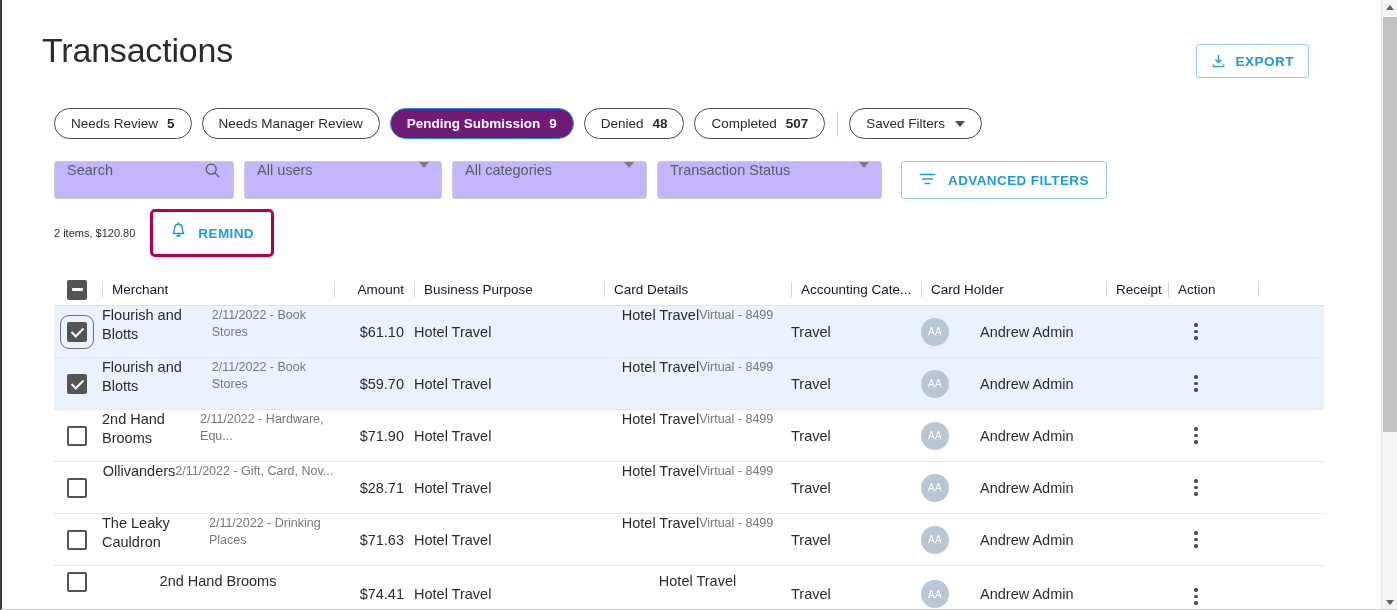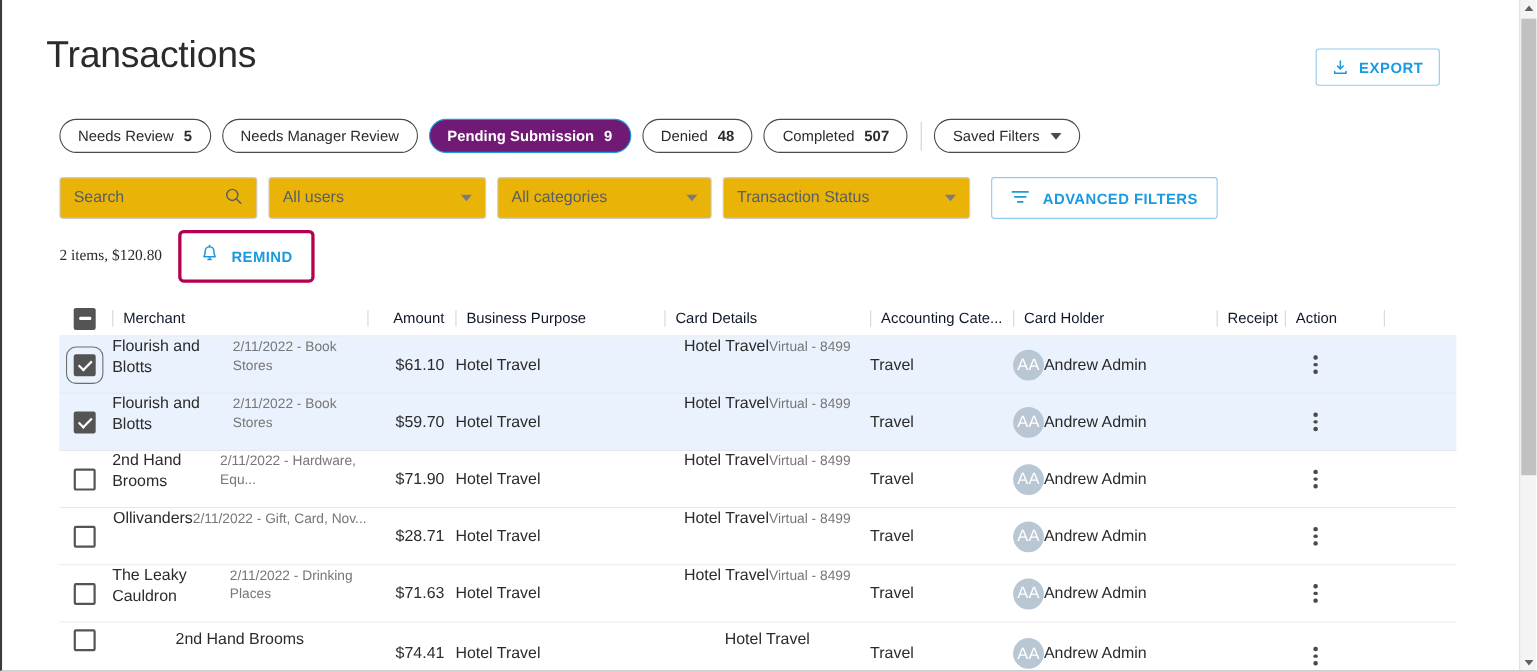--- a/index.html
+++ b/index.html
@@ -93,22 +93,22 @@
   
   .filters {
     position: absolute;
     left: 52px; top: 161px;
     display: flex; align-items: center;
   }
   .field {
     height: 38px;
     border: 1px solid #cdcdcd;
     border-radius: 3px;
-    background: #eab308;
-    display: flex; align-items: center;
+    background: #c4b5fd;
+    display: flex; align-items: flex-start;
     padding: 0 12px;
     margin-right: 10px;
     font-size: 14.5px;
     color: #555f65;
     cursor: pointer;
     position: relative;
   }
   .field.search { width: 180px; justify-content: space-between; }
   .field.sel-users { width: 198px; justify-content: space-between; }
   .field.sel-cats { width: 195px; justify-content: space-between; }
@@ -134,24 +134,23 @@
     cursor: pointer;
   }
 
   
   .summary-row {
     position: absolute;
     left: 52px; top: 209px;
     display: flex; align-items: center;
   }
   .summary-text {
-    font-size: 14px;
+    font-size: 11px;
     color: #2b2b2b;
     margin-right: 15px;
-    font-family: Liberation Serif, serif;
   }
   .remind-outline {
     border: 3px solid #b4004e;
     border-radius: 5px;
     padding: 2px;
   }
   .remind-btn {
     height: 38px;
     padding: 0 15px;
     display: flex; align-items: center; gap: 11px;
@@ -252,23 +251,23 @@
 
   .primary { font-size: 14.5px; color: #2b2b2b; line-height: 19px; }
   .secondary { font-size: 12.5px; color: #777777; line-height: 17px; margin-top: 1px; }
   .amount { font-size: 14.5px; color: #2b2b2b; width: 100%; text-align: right; padding-right: 10px; }
 
   .avatar {
     width: 28px; height: 28px;
     border-radius: 50%;
     background: #b9c6d4;
     color: #ffffff;
-    font-size: 15px;
+    font-size: 10px;
     display: flex; align-items: center; justify-content: center;
-    margin-right: 0;
+    margin-right: 31px;
     flex: 0 0 28px;
     letter-spacing: 0.3px;
   }
   .kebab {
     width: 20px;
     display: flex; flex-direction: column; align-items: center; gap: 3px;
     margin-left: 18px;
     cursor: pointer;
   }
   .kebab i { width: 3.5px; height: 3.5px; border-radius: 50%; background: #4a4a4a; display: block; }

